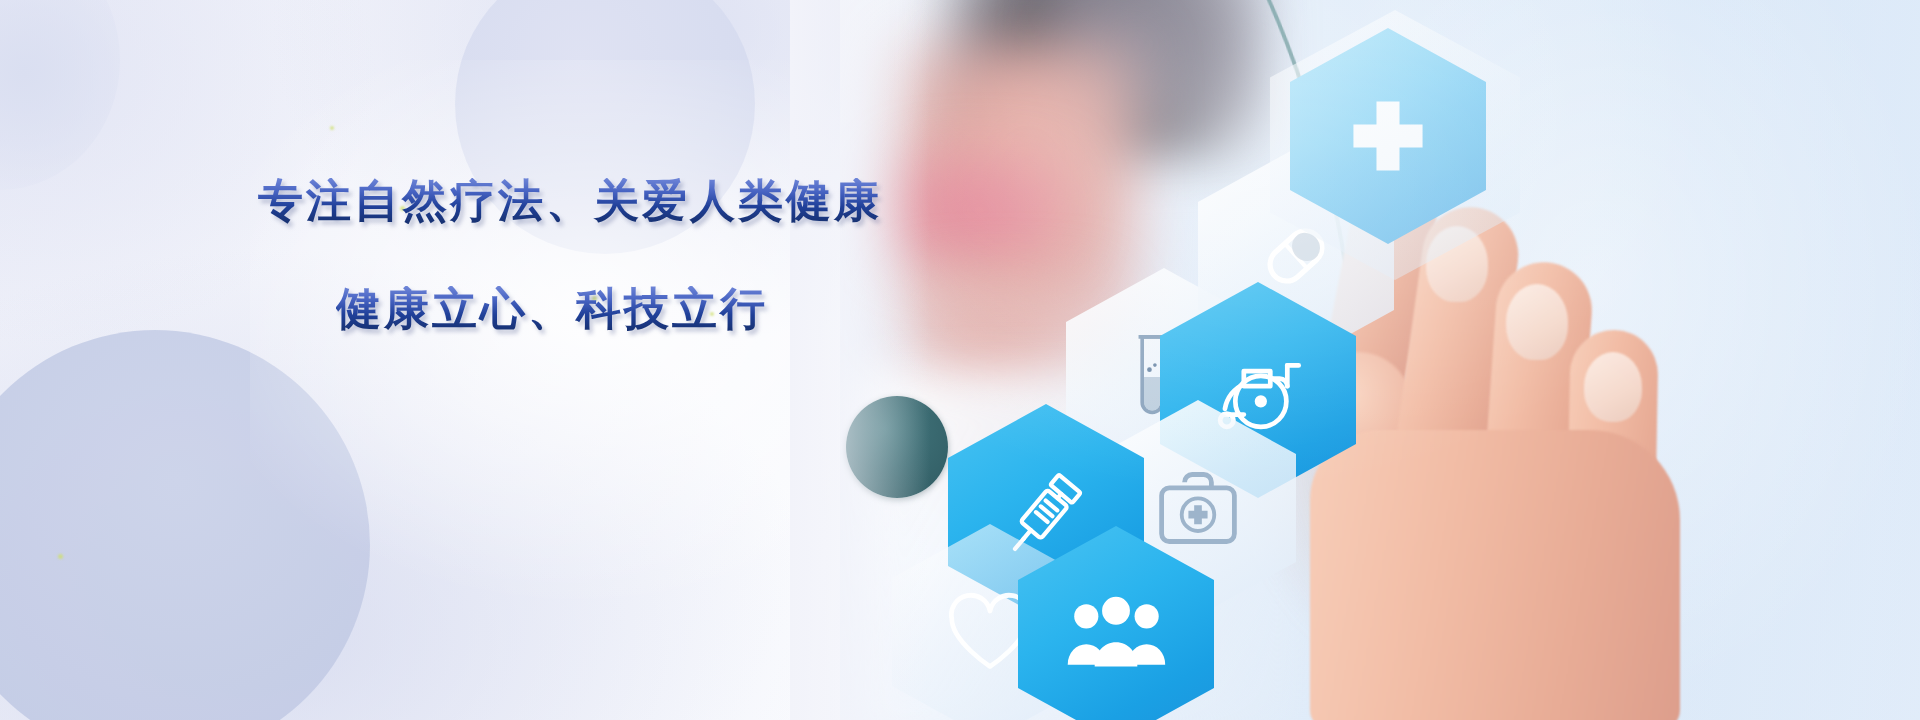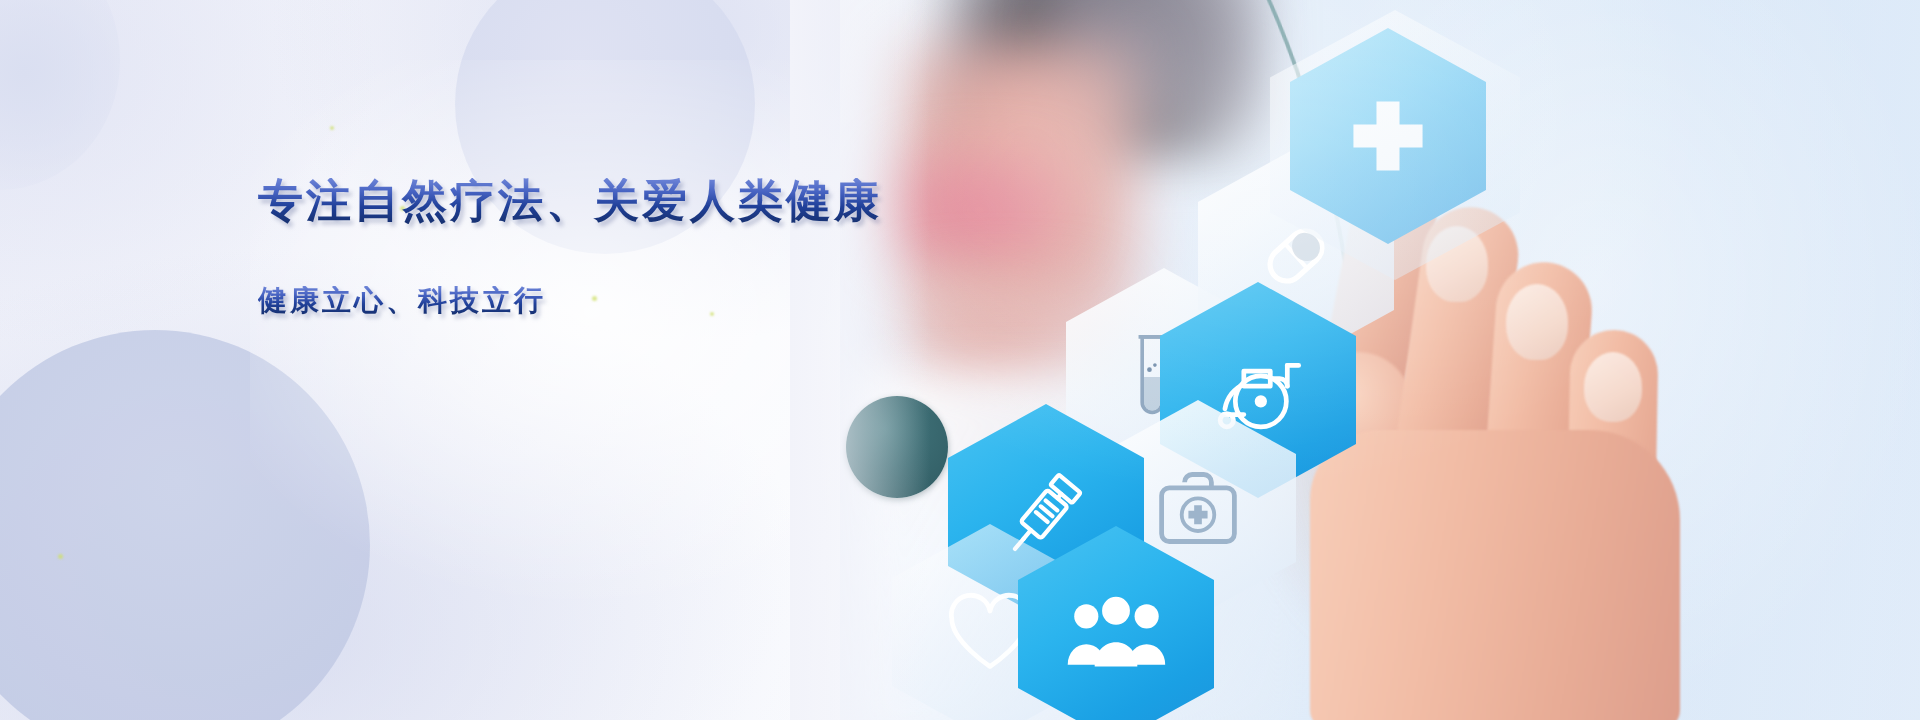--- a/index.html
+++ b/index.html
@@ -65,21 +65,21 @@
     line-height:1.02;
     background:linear-gradient(180deg,#6f86d8 0%,#4763c2 30%,#204099 62%,#16306f 100%);
     -webkit-background-clip:text;
     background-clip:text;
     color:transparent;
     -webkit-text-fill-color:transparent;
     filter:drop-shadow(3px 4px 2px rgba(90,100,150,.35));
     white-space:nowrap;
   }
   .hl-1{font-size:45px;}
-  .hl-2{font-size:29px;margin-top:62px;}
+  .hl-2{font-size:45px;margin-top:62px;margin-left:78px;}
 
   
   .speck{position:absolute;border-radius:50%;background:#cfe06a;opacity:.75;filter:blur(1.2px);}
 
   
   .photo{
     position:absolute;
     left:840px;top:0;width:1080px;height:720px;
     overflow:hidden;
   }

